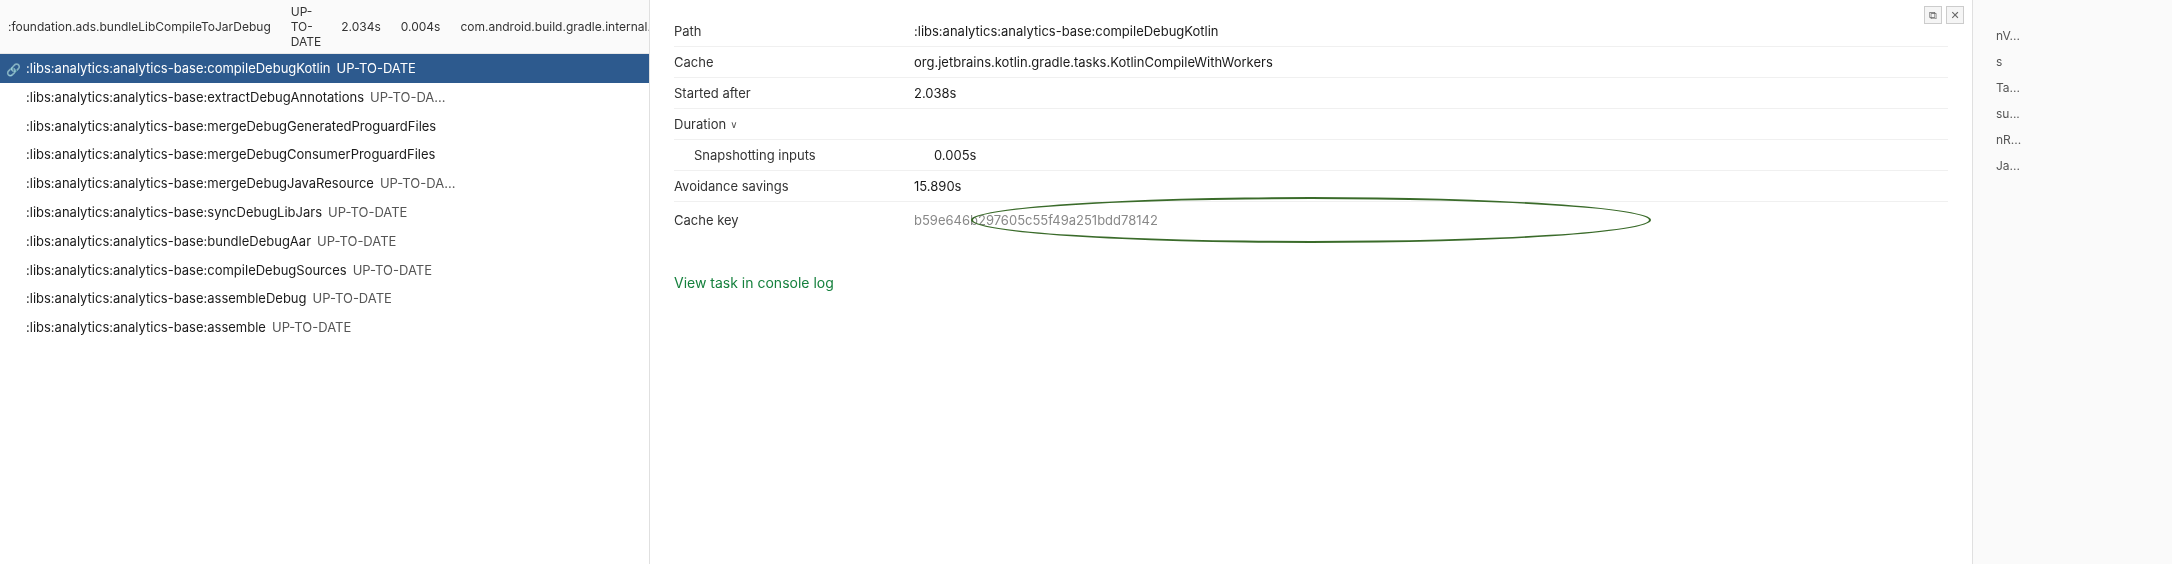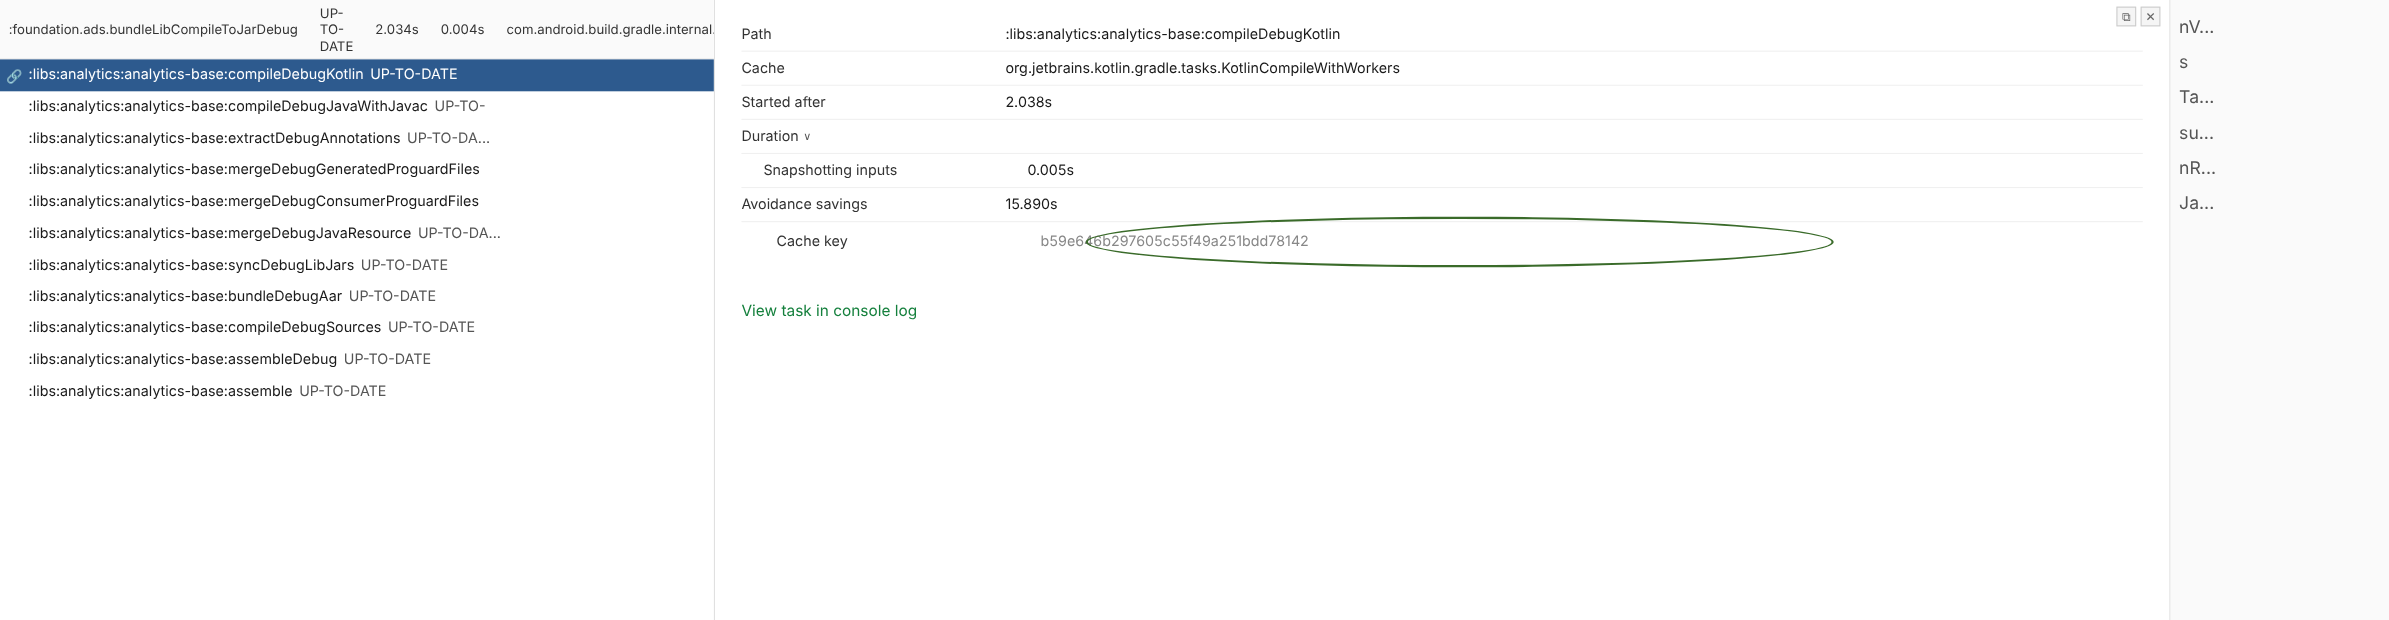--- a/index.html
+++ b/index.html
@@ -184,24 +184,24 @@
       display: flex;
       align-items: center;
       justify-content: center;
       font-size: 11px;
       color: #666;
     }
 
     .far-right-panel {
       width: 200px;
       flex-shrink: 0;
-      padding: 8px;
+      padding: 23px;
       background: #fafafa;
       border-left: 1px solid #e0e0e0;
-      font-size: 16px;
+      font-size: 12px;
       color: #555;
     }
 
     .far-right-row {
       padding: 4px 0;
       line-height: 1.5;
     }
   </style>
 </head>
 <body>
@@ -218,25 +218,20 @@
       <span class="col-extra">com.android.build.gradle.internal.tasks.BundleLibra...</span>
     </div>
     <ul class="task-list">
     <li class="task-item selected">
           <span class="link-icon" style="font-size: 12px;">🔗</span>
           <span class="task-name">:libs:analytics:analytics-base:compileDebugKotlin</span>
           <span class="task-status">UP-TO-DATE</span>
         </li>
         <li class="task-item">
           <span style="width: 20px; display: inline-block;"></span>
-          <span class="task-name">:libs:analytics:analytics-base:compileDebugJavaWithJavac</span>
-          <span class="task-status">UP-TO-</span>
-        </li>
-        <li class="task-item">
-          <span style="width: 20px; display: inline-block;"></span>
           <span class="task-name">:libs:analytics:analytics-base:extractDebugAnnotations</span>
           <span class="task-status">UP-TO-DA...</span>
         </li>
         <li class="task-item">
           <span style="width: 20px; display: inline-block;"></span>
           <span class="task-name">:libs:analytics:analytics-base:mergeDebugGeneratedProguardFiles</span>
         </li>
         <li class="task-item">
           <span style="width: 20px; display: inline-block;"></span>
           <span class="task-name">:libs:analytics:analytics-base:mergeDebugConsumerProguardFiles</span>
@@ -312,21 +307,21 @@
       <div class="detail-row sub-row">
         <span class="detail-label">Snapshotting inputs</span>
         <span class="detail-value">0.005s</span>
       </div>
 
       <div class="detail-row">
         <span class="detail-label">Avoidance savings</span>
         <span class="detail-value">15.890s</span>
       </div>
 
-      <div class="detail-row cache-key-row" style="position:relative; padding: 10px 0; margin-left: 32px;">
+      <div class="detail-row cache-key-row" style="position:relative; padding: 10px 0;">
         <span class="detail-label">Cache key</span>
         <span class="detail-value" style="color:#888;">b59e646b297605c55f49a251bdd78142</span>
         <div class="cache-key-ellipse"></div>
       </div>
     </div>
 
     <div style="margin-top: 20px;">
       <a class="view-link">View task in console log</a>
     </div>
   </div>

